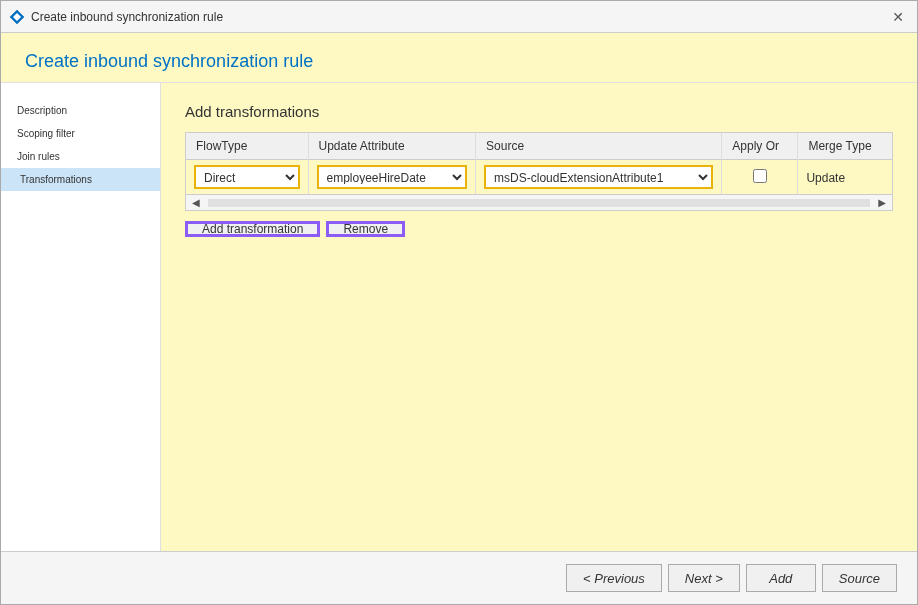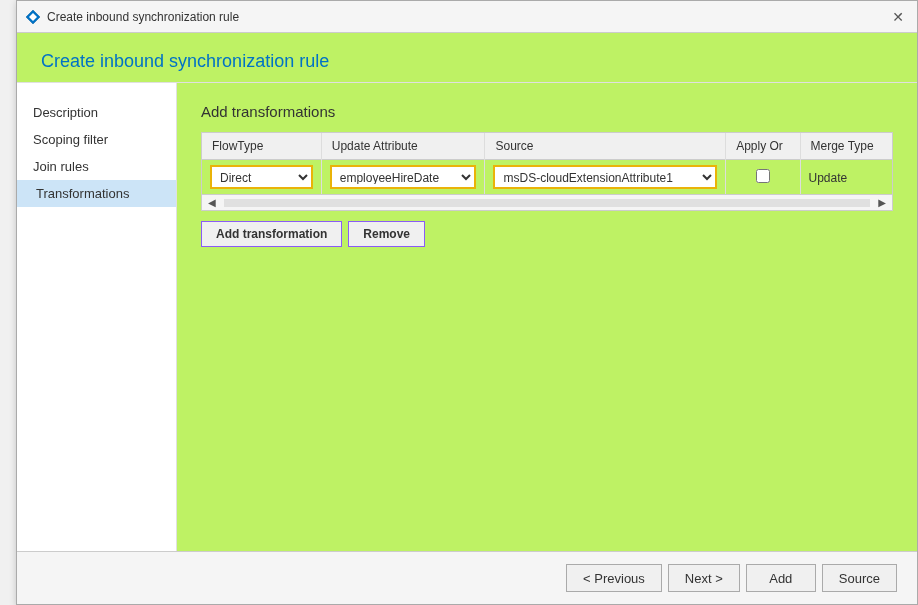--- a/index.html
+++ b/index.html
@@ -8,26 +8,25 @@
       font-size: 13px;
       background: #f0f0f0;
       display: flex;
       justify-content: center;
       align-items: center;
       height: 100vh;
     }
     .window {
       width: 918px;
       height: 605px;
-      background: #bef264;
+      background: #fef9c3;
       border: 1px solid #aaa;
       box-shadow: 2px 2px 8px rgba(0,0,0,0.3);
       display: flex;
       flex-direction: column;
-      margin-left: 16px;
     }
     .title-bar {
       background: #f5f5f5;
       border-bottom: 1px solid #ccc;
       display: flex;
       align-items: center;
       justify-content: space-between;
       padding: 6px 8px;
       height: 32px;
     }
@@ -73,21 +72,21 @@
       overflow: hidden;
     }
     .sidebar {
       width: 160px;
       padding: 16px 0;
       border-right: 1px solid #e0e0e0;
       background: #fff;
     }
     .sidebar-item {
       padding: 6px 16px;
-      font-size: 13px;
+      font-size: 10px;
       color: #333;
       cursor: pointer;
     }
     .sidebar-item.active {
       background: #cce4f7;
       font-weight: 500;
       padding-left: 19px;
     }
     .right-panel {
       flex: 1;
@@ -178,28 +177,27 @@
       color: #333;
     }
     .action-buttons {
       display: flex;
       gap: 6px;
       margin-top: 10px;
     }
     .btn {
       padding: 4px 14px;
       font-size: 12px;
-      border: 1px solid #8b5cf6;
+      border: 3px solid #8b5cf6;
       background: #f0f0f0;
       cursor: pointer;
       color: #333;
-      height: 26px;
-      display: flex;
-      align-items: center;
-      font-weight: bold;
+      height: 16px;
+      display: flex;
+      align-items: center;
     }
     .btn:disabled {
       color: #aaa;
       cursor: default;
     }
     .footer {
       padding: 12px 20px;
       border-top: 1px solid #ccc;
       display: flex;
       justify-content: flex-end;
@@ -211,20 +209,21 @@
       font-size: 13px;
       border: 1px solid #aaa;
       background: #f0f0f0;
       cursor: pointer;
       color: #333;
       min-width: 70px;
       height: 28px;
       display: flex;
       align-items: center;
       justify-content: center;
+      font-style: italic;
     }
     .footer-btn:disabled {
       color: #aaa;
       cursor: default;
     }
     
     .app-icon {
       width: 16px;
       height: 16px;
       display: inline-block;

